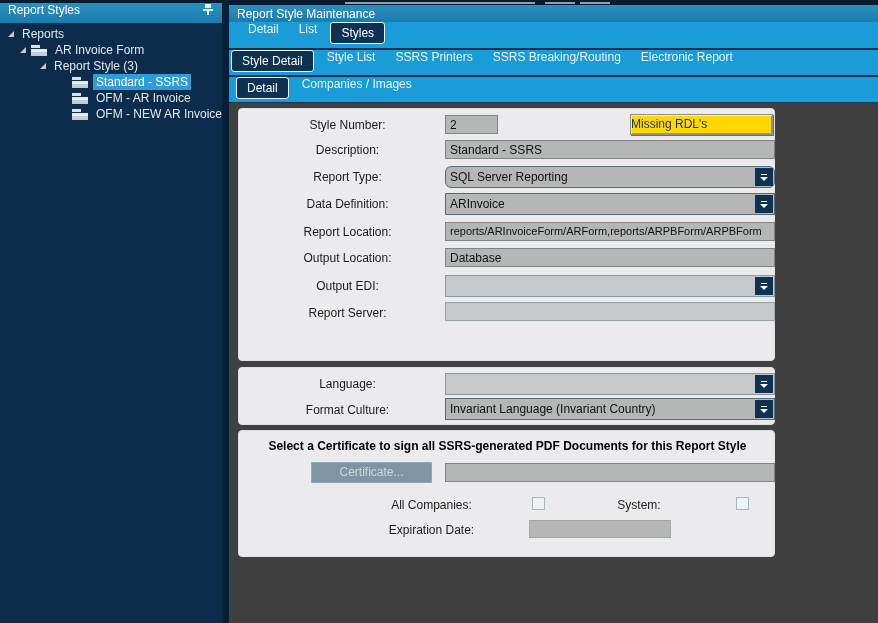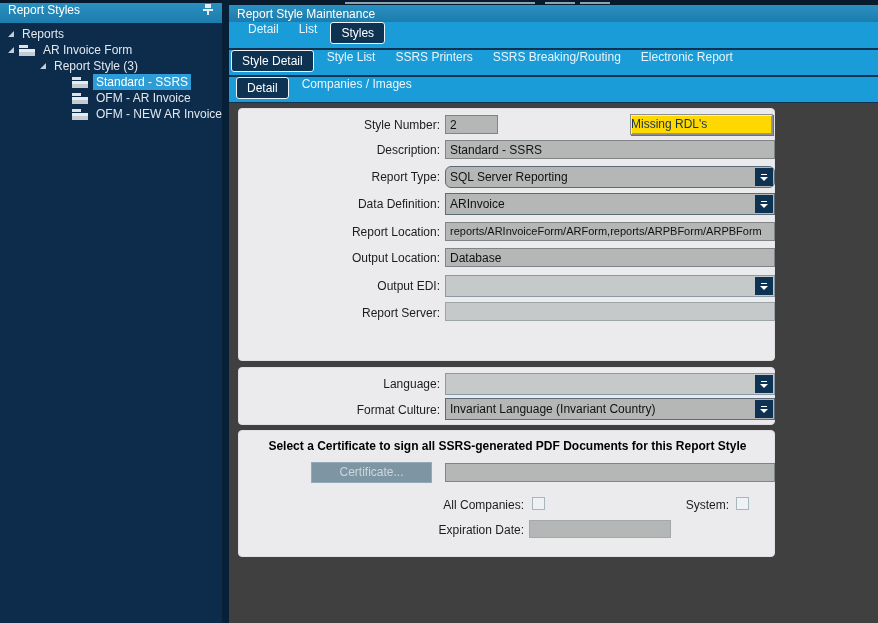--- a/index.html
+++ b/index.html
@@ -20,21 +20,21 @@
   .pin .p-stem { top:8px; left:5px; width:2px; height:4px; }
   .tree { padding-top:3px; color:#dfe8ef; }
   .tree-row { height:16px; display:flex; align-items:center; gap:5px; white-space:nowrap; }
   .expander { width:0; height:0; border-left:6px solid transparent; border-bottom:6px solid #c4ced6; }
   .folder { position:relative; width:16px; height:11px; flex:0 0 auto; }
   .folder::before { content:""; position:absolute; top:0; left:0; width:9px; height:3px; background:#dde2e5; }
   .folder::after { content:""; position:absolute; top:4px; left:0; width:16px; height:7px;
     background:linear-gradient(#e9ecee 0 3px,#c2ccd2 3px 100%); }
   .tree-label { padding:1px 3px; }
   .tree-label.selected { background:#2e9cd6; color:#ffffff; }
-  .ind0{padding-left:8px} .ind1{padding-left:8px} .ind2{padding-left:40px} .ind3{padding-left:72px}
+  .ind0{padding-left:8px} .ind1{padding-left:20px} .ind2{padding-left:40px} .ind3{padding-left:72px}
 
   
   .vband { position:absolute; left:222px; top:0; width:7px; height:623px; background:#081f38; }
 
   
   .main { position:absolute; left:229px; top:0; width:649px; height:623px; background:#404040; }
   .main-topstrip { position:relative; height:5px; background:#071a2e; }
   .ts-line { position:absolute; top:2px; height:2px; background:#8fa2b2; }
   .main-titlebar { height:17px; background:linear-gradient(180deg,#2a90bf,#1c7cad);
     display:flex; align-items:center; padding:0 8px; color:#fff; }
@@ -46,21 +46,21 @@
   .tab.selected { background:#0e3252; border:1px solid #eef3f7; border-radius:3px;
     padding:3px 10px; color:#fff; }
   .tabdiv { height:2px; background:#0e3252; }
 
   
   .panel { position:absolute; background:#ebebed; border:1px solid #dfdfe4; border-radius:4px; }
   .panel1 { left:9px; top:108px; width:537px; height:253px; }
   .panel2 { left:9px; top:367px; width:537px; height:58px; }
   .panel3 { left:9px; top:430px; width:537px; height:127px; }
 
-  .flabel { position:absolute; width:185px; text-align:right; color:#1c1c1c; }
+  .flabel { position:absolute; width:185px; text-align:center; color:#1c1c1c; }
   .tfield { position:absolute; background:#b5b6b6; border:1px solid #808486; color:#111;
     padding:2px 4px; height:19px; white-space:nowrap; overflow:hidden; }
   .tfield.disabled { background:#c6c9c9; border-color:#9ba4a6; }
   .dd { position:absolute; background:#b5b6b6; border:1px solid #5b6b7a; height:22px; color:#111; }
   .dd.disabled { background:#c6c9c9; border-color:#8a99a4; }
   .dd .dd-val { position:absolute; left:4px; top:3px; white-space:nowrap; }
   .dd .dd-btn { position:absolute; right:1px; top:1px; width:18px; height:18px; background:#0e3252; cursor:pointer; }
   .dd .dd-btn .bar { position:absolute; left:6px; top:6px; width:6px; height:1px; background:#fff; }
   .dd .dd-btn .tri { position:absolute; left:5px; top:9px; width:0; height:0;
     border-left:4px solid transparent; border-right:4px solid transparent; border-top:4px solid #fff; }

